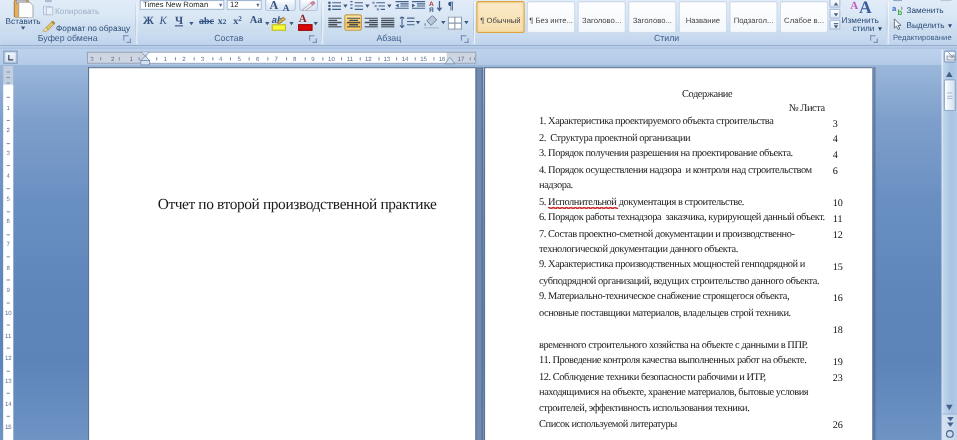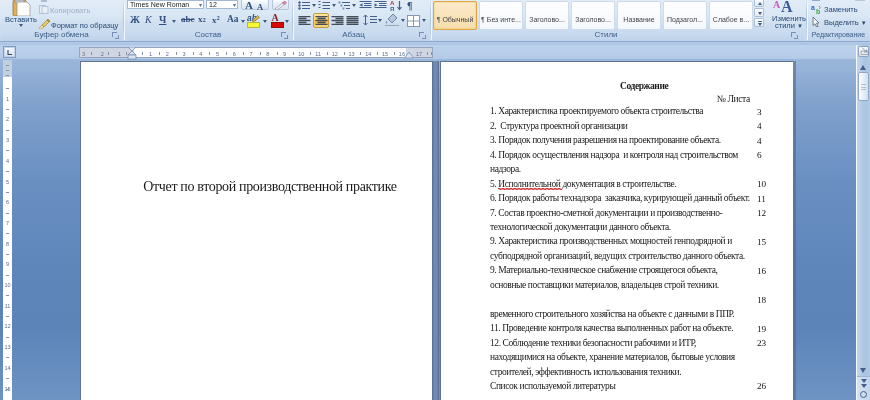--- a/index.html
+++ b/index.html
@@ -254,21 +254,21 @@
       <div class="abs" style="left:0;top:20px;width:10px;height:9px;background:linear-gradient(180deg,#fdfeff,#dfe9f5);border:1px solid #aebfd8;border-radius:1px;box-sizing:border-box;">
           <div class="abs" style="left:2.5px;top:1.5px;width:4px;height:1px;background:#44618c;"></div>
           <div class="dn" style="left:2.5px;top:4px;"></div>
         </div>
     </div>
 
     <svg class="abs" style="left:341px;top:-1px;" width="30" height="14" viewBox="0 0 30 14">
       <text x="9" y="13" font-size="16" font-weight="bold" font-family="Liberation Serif" fill="#3a5ba0">A</text>
       <text x="1" y="9" font-size="10" font-weight="bold" font-family="Liberation Serif" fill="#c45ab8">A</text>
     </svg>
-    <div class="btxt abs" style="left:334px;top:13.5px;width:48px;text-align:center;">Изменить</div>
+    <div class="btxt abs" style="left:334px;top:13.5px;width:48px;">Изменить</div>
     <div class="btxt abs" style="left:334px;top:20.5px;width:48px;text-align:center;">стили <span style="font-size:6px;">▼</span></div>
   </div>
 
   <div class="group" style="left:807px;width:63px;">
     <div class="lblstrip" style="right:0;"></div>
     <div class="grp-label" style="font-size:7px;">Редактирование</div>
     <div class="abs" style="left:5px;top:-1px;width:8px;height:2px;background:#8fa8c8;"></div>
       <div class="abs" style="left:48px;top:-1px;width:10px;height:2px;background:#b7c8de;"></div>
     <svg class="abs" style="left:4px;top:4px;" width="11" height="10" viewBox="0 0 11 10">
       <text x="0" y="6" font-size="7" font-weight="bold" fill="#3a6bbf" font-family="Liberation Sans">a</text>
@@ -384,21 +384,21 @@
         <span class="vd" style="top:10px;"></span>
         <span class="vd" style="top:15px;"></span>
       </div>
     </div>
   <div id="gapshadow" class="abs"></div>
 
   <div id="page1" class="abs">
     <div id="title" class="abs ser">Отчет по второй производственной практике</div>
   </div>
   <div id="page2" class="abs">
-    <div class="cl ser" style="left:179px;top:19px;font-weight:bold;">Содержание</div>
+    <div class="cl ser" style="left:179px;top:19px;">Содержание</div>
     <div class="cl ser" style="left:276px;top:31.7px;">№ Листа</div>
     <div class="cl ser" style="top:44.4px;">1. Характеристика проектируемого объекта строительства</div>
       <div class="pn ser" style="top:44.4px;">3</div>
     <div class="cl ser" style="top:58.85px;">2.&nbsp; Структура проектной организации</div>
       <div class="pn ser" style="top:58.85px;">4</div>
     <div class="cl ser" style="top:73.3px;">3. Порядок получения разрешения на проектирование объекта.</div>
       <div class="pn ser" style="top:73.3px;">4</div>
     <div class="cl ser" style="top:87.75px;">4. Порядок осуществления надзора&nbsp; и контроля над строительством</div>
       <div class="pn ser" style="top:87.75px;">6</div>
     <div class="cl ser" style="top:102.2px;">надзора.</div>

